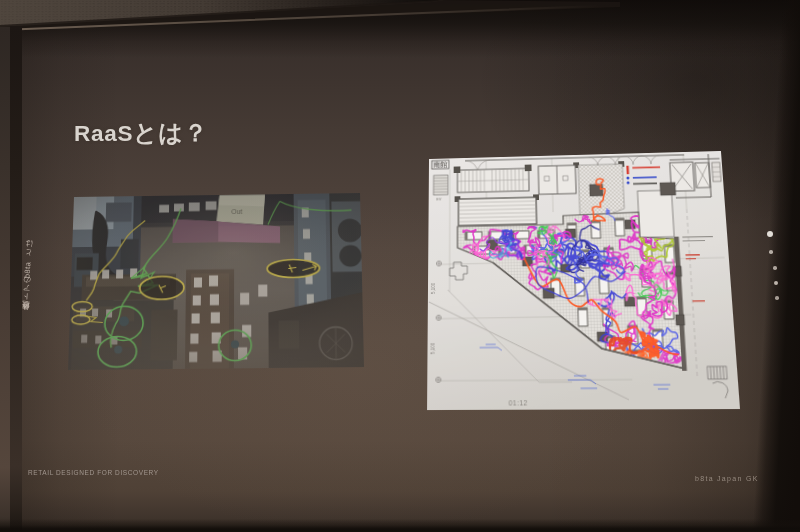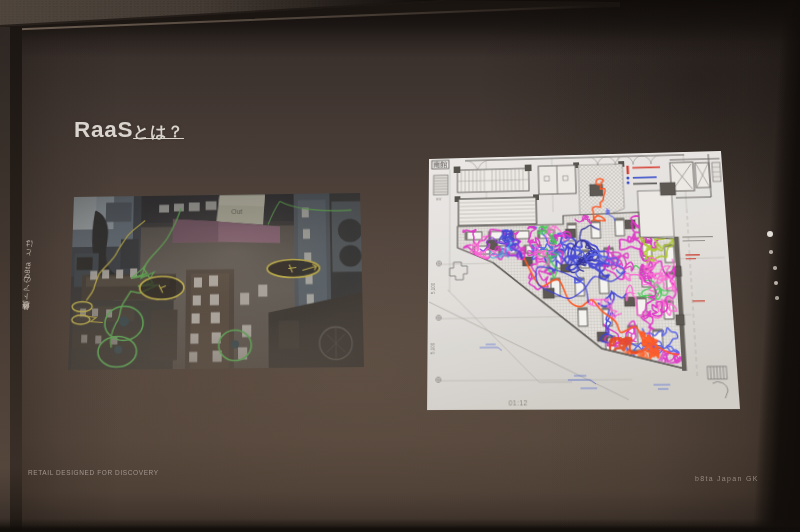--- a/index.html
+++ b/index.html
@@ -35,21 +35,21 @@
 
 <div class="abs" style="left:10px;top:26px;width:12px;height:506px;
  background:linear-gradient(180deg,#1c1613 0px,#231c17 140px,#2e2620 300px,#3a2f28 440px,#2a221c 480px,#1a1410 506px);"></div>
 
 <div class="abs" style="left:783px;top:-14px;width:120px;height:580px;transform:rotate(3.2deg);transform-origin:0 0;
  background:linear-gradient(90deg, rgba(18,13,10,0) 0px, rgba(18,13,10,0.5) 9px, rgba(16,12,9,0.9) 22px, #120d0a 42px);"></div>
 
 <div class="abs" style="left:0;top:519px;width:800px;height:13px;
  background:linear-gradient(180deg, rgba(22,17,13,0) 0px, rgba(22,17,13,0.45) 6px, rgba(16,12,9,0.9) 10px, #14100c 13px);"></div>
 
-<div class="abs" style="left:74px;top:117px;width:300px;height:28px;color:#d9d4ce;font-size:22.5px;font-weight:bold;letter-spacing:0.7px;text-shadow:0 0 3px rgba(60,50,42,0.9);">RaaS<span style="font-size:16px;text-decoration:underline;">とは？</span></div>
+<div class="abs" style="left:74px;top:117px;width:300px;height:28px;color:#d9d4ce;font-size:22.5px;font-weight:bold;letter-spacing:0.7px;text-shadow:0 0 3px rgba(60,50,42,0.9);">RaaS<span style="font-size:24px;">とは？</span></div>
 
 <div class="abs" style="left:23px;top:226px;height:90px;width:11px;color:#beb2a8;font-size:7.5px;letter-spacing:0.5px;writing-mode:vertical-rl;transform:rotate(183deg);opacity:1;">体験型ストアのb8taとは</div>
 
 <div class="abs" style="left:0;top:0;width:290px;height:175px;transform-origin:0 0;
  transform:matrix3d(0.978351,-0.018005,0,-0.000022,-0.047380,0.917324,0,-0.000193,0,0,1,0,74,197,0,1);filter:blur(0.55px) saturate(0.92);">
 <svg width="290" height="175" viewBox="0 0 290 175">
  <defs>
   <linearGradient id="pfloor" x1="0" y1="0" x2="0" y2="1">
    <stop offset="0" stop-color="#474441"></stop>
           <stop offset="0.45" stop-color="#5c5752"></stop>

